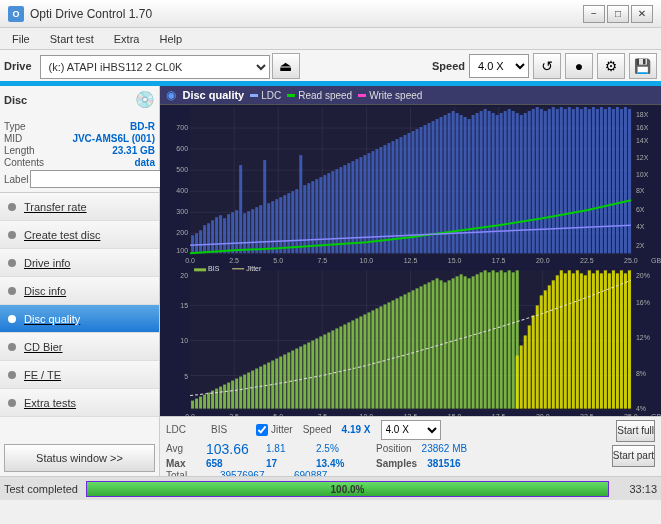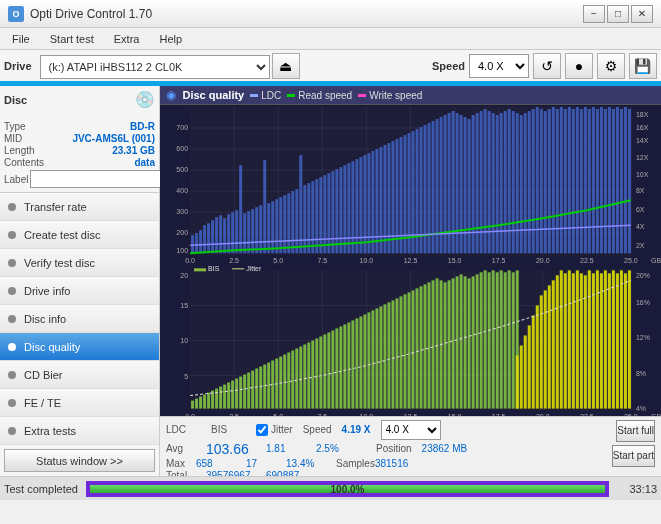--- a/index.html
+++ b/index.html
@@ -126,21 +126,21 @@
       border: 1px solid #aaa;
       background: linear-gradient(to bottom, #fff, #ddd);
       cursor: pointer;
       display: flex;
       align-items: center;
       justify-content: center;
       font-size: 10px;
     }
 
     
-    .nav-section { flex: 1; display: flex; flex-direction: column; }
+    .nav-section { flex: 1; display: flex; flex-direction: column; text-decoration: underline; }
     .nav-btn {
       height: 28px;
       border: none;
       border-bottom: 1px solid #ddd;
       background: linear-gradient(to bottom, #f8f8f8, #e8e8e8);
       text-align: left;
       padding: 0 8px 0 24px;
       font-size: 11px;
       color: #333;
       cursor: pointer;
@@ -241,21 +241,21 @@
       border-top: 1px solid #ccc;
       display: flex;
       align-items: center;
       padding: 0 4px;
       gap: 8px;
     }
     .progress-label { font-size: 11px; color: #333; }
     .progress-bar-outer {
       flex: 1;
       height: 16px;
-      border: 4px solid #6d28d9;
+      border: 1px solid #6d28d9;
       background: #ec4899;
       position: relative;
     }
     .progress-bar-inner {
       height: 100%;
       background: linear-gradient(to bottom, #66dd66, #33aa33);
     }
     .progress-text {
       position: absolute;
       top: 50%;
@@ -340,24 +340,20 @@
     </div>
 
     <div class="nav-section">
       <button class="nav-btn">
         <span class="nav-btn-dot"></span>
         <span>Transfer rate</span>
       </button>
       <button class="nav-btn">
         <span class="nav-btn-dot"></span>
         <span>Create test disc</span>
-      </button>
-      <button class="nav-btn">
-        <span class="nav-btn-dot"></span>
-        <span>Verify test disc</span>
       </button>
       <button class="nav-btn">
         <span class="nav-btn-dot"></span>
         <span>Drive info</span>
       </button>
       <button class="nav-btn">
         <span class="nav-btn-dot"></span>
         <span>Disc info</span>
       </button>
       <button class="nav-btn active">
@@ -758,29 +754,29 @@
             </select>
           </div>
           <div style="display:flex; gap:10px; align-items:center;">
             <span style="width:30px; font-size:10px; color:#555;">Avg</span>
             <span style="width:50px; font-size:14px; color:#0066cc;">103.66</span>
             <span style="width:40px; font-size:10px; color:#0066cc;">1.81</span>
             <span style="width:50px; font-size:10px; color:#0066cc;">2.5%</span>
             <span style="font-size:10px; color:#555;">Position</span>
             <span style="font-size:10px; color:#0066cc;">23862 MB</span>
           </div>
-          <div style="display:flex; align-items:flex-end;">
+          <div style="display:flex; gap:10px; align-items:flex-end;font-weight:bold;">
             <span style="width:30px; font-size:10px; color:#555;">Max</span>
             <span style="width:50px; font-size:10px; color:#0066cc;">658</span>
             <span style="width:40px; font-size:10px; color:#0066cc;">17</span>
             <span style="width:50px; font-size:10px; color:#0066cc;">13.4%</span>
             <span style="font-size:10px; color:#555;">Samples</span>
             <span style="font-size:10px; color:#0066cc;">381516</span>
           </div>
-          <div style="display:flex; gap:10px; align-items:center;">
+          <div style="display:flex; gap:24px; align-items:center;">
             <span style="width:30px; font-size:10px; color:#555;">Total</span>
             <span style="width:50px; font-size:10px; color:#0066cc;">39576967</span>
             <span style="width:40px; font-size:10px; color:#0066cc;">690887</span>
           </div>
         </div>
 
         <div style="display:flex; flex-direction:column; gap:3px; align-items:flex-end;">
           <button class="btn-start">Start full</button>
           <button class="btn-start">Start part</button>
         </div>

